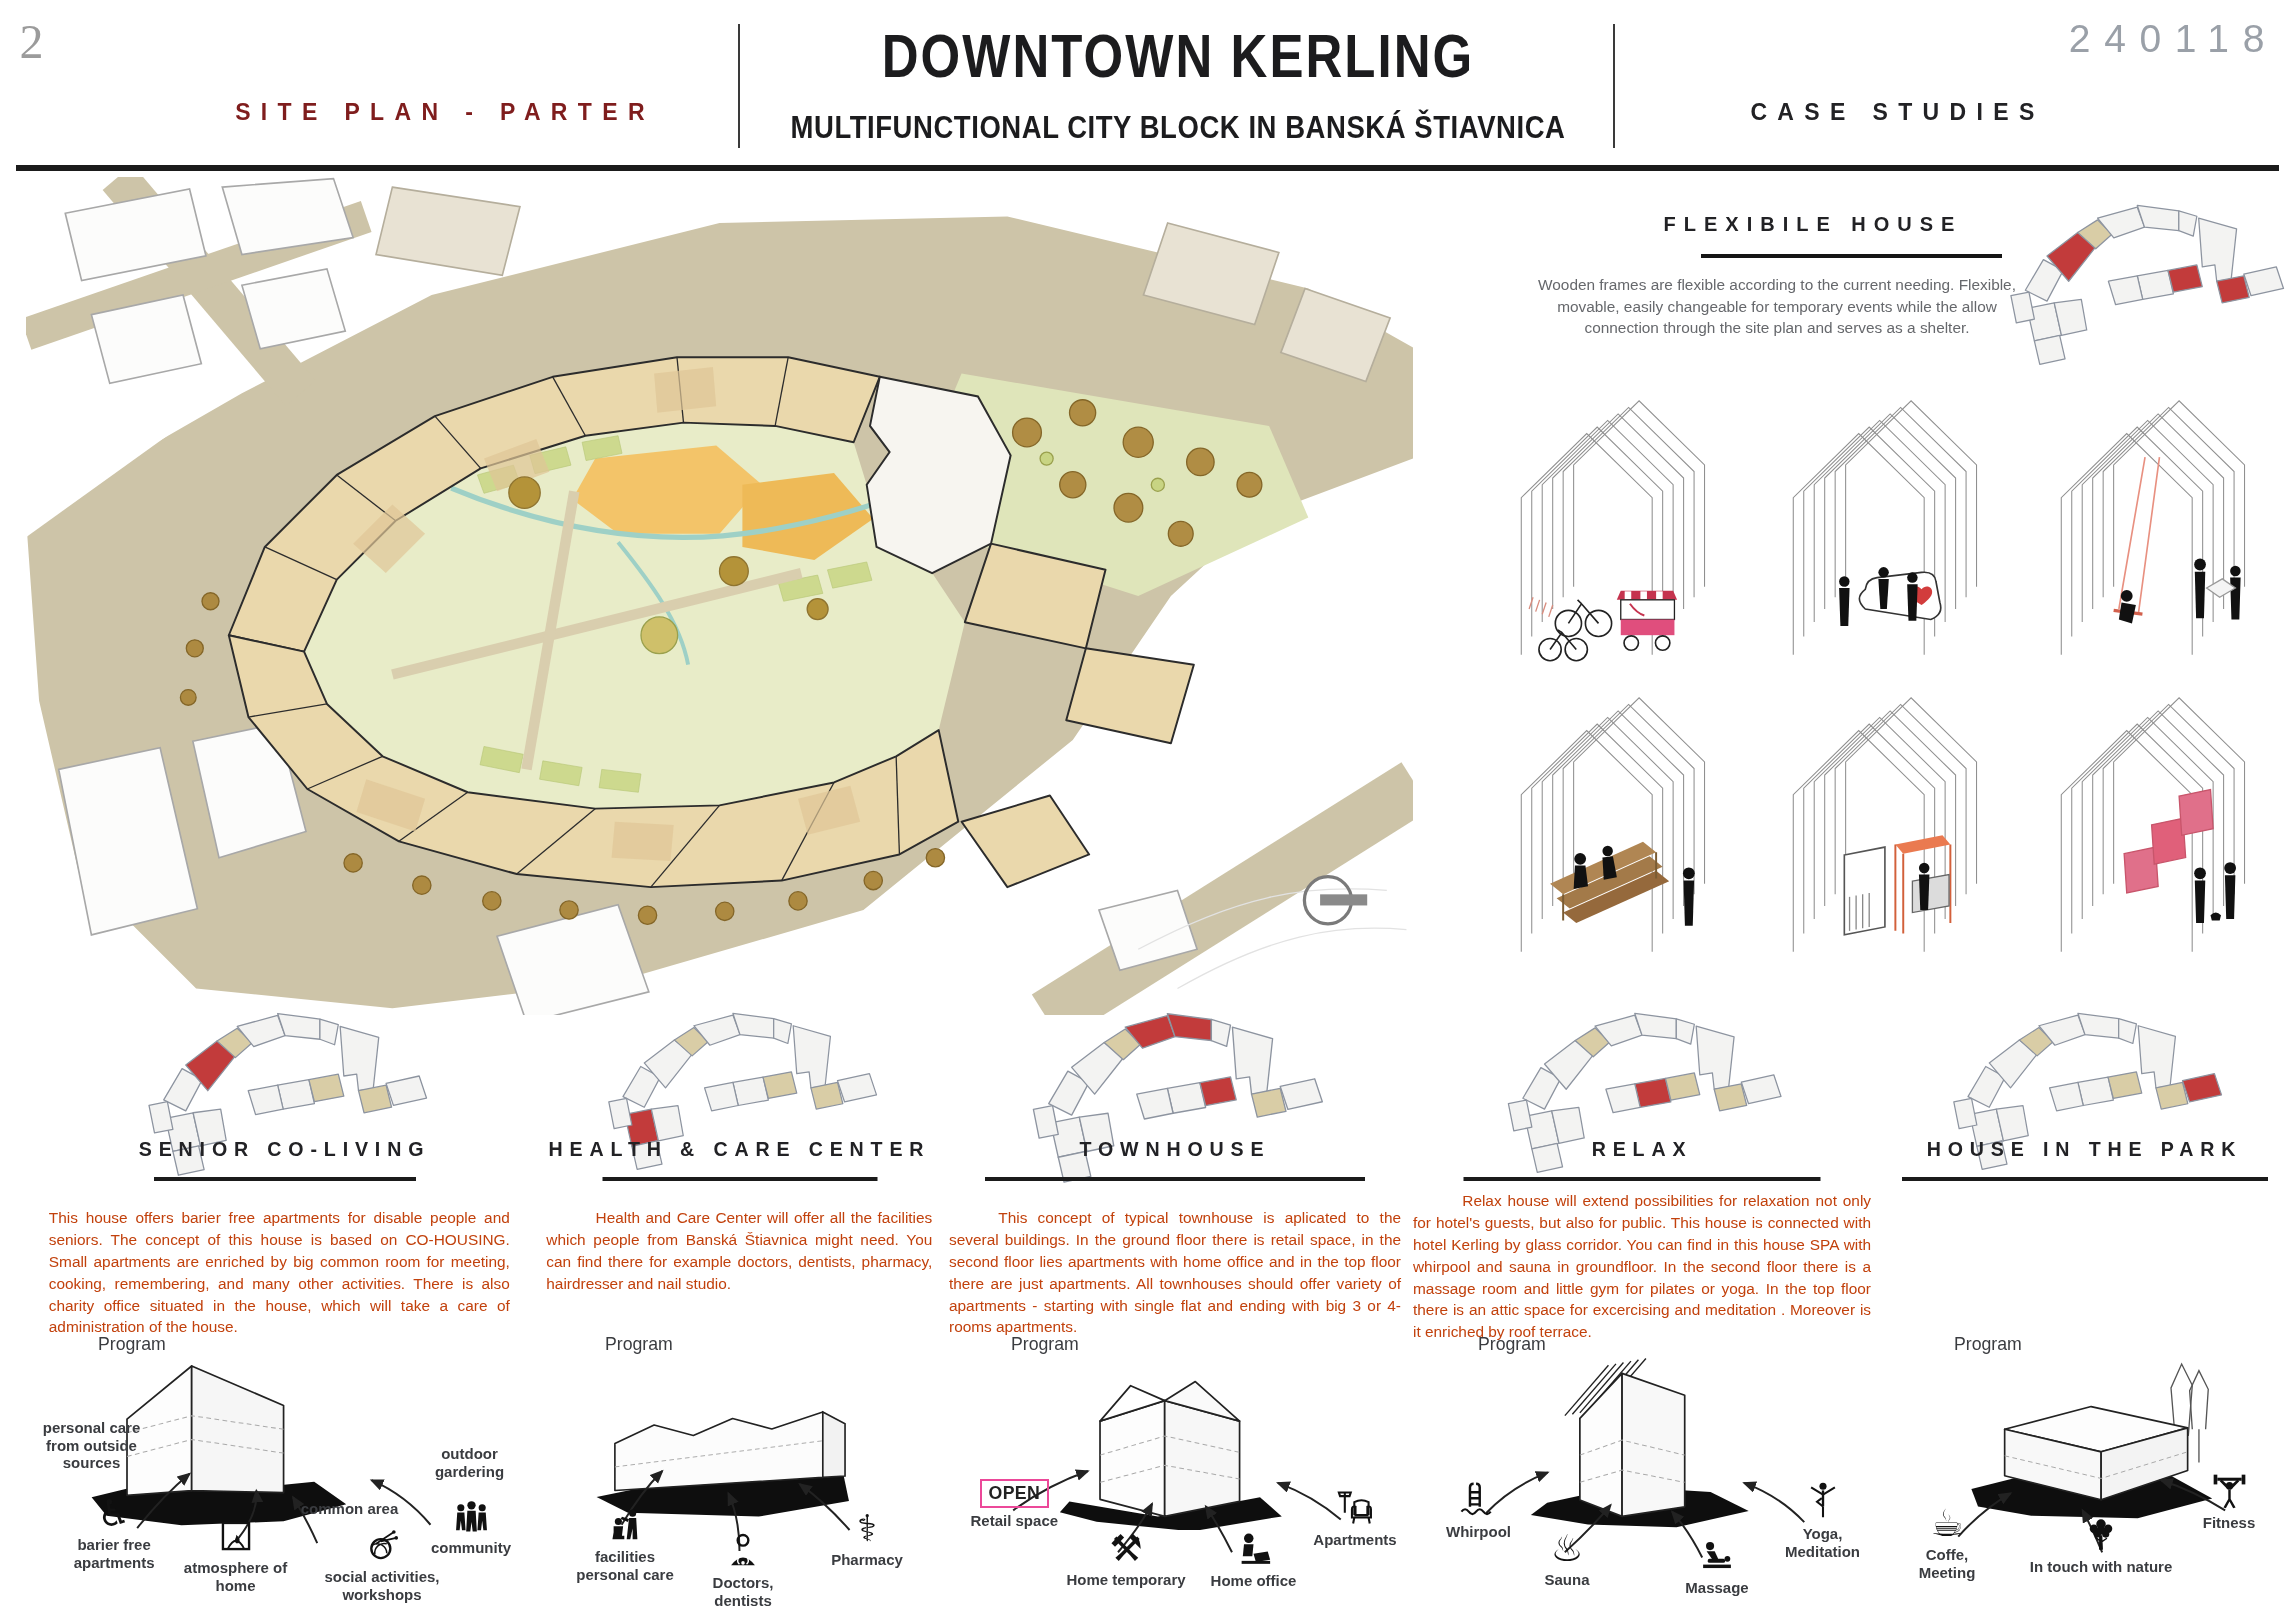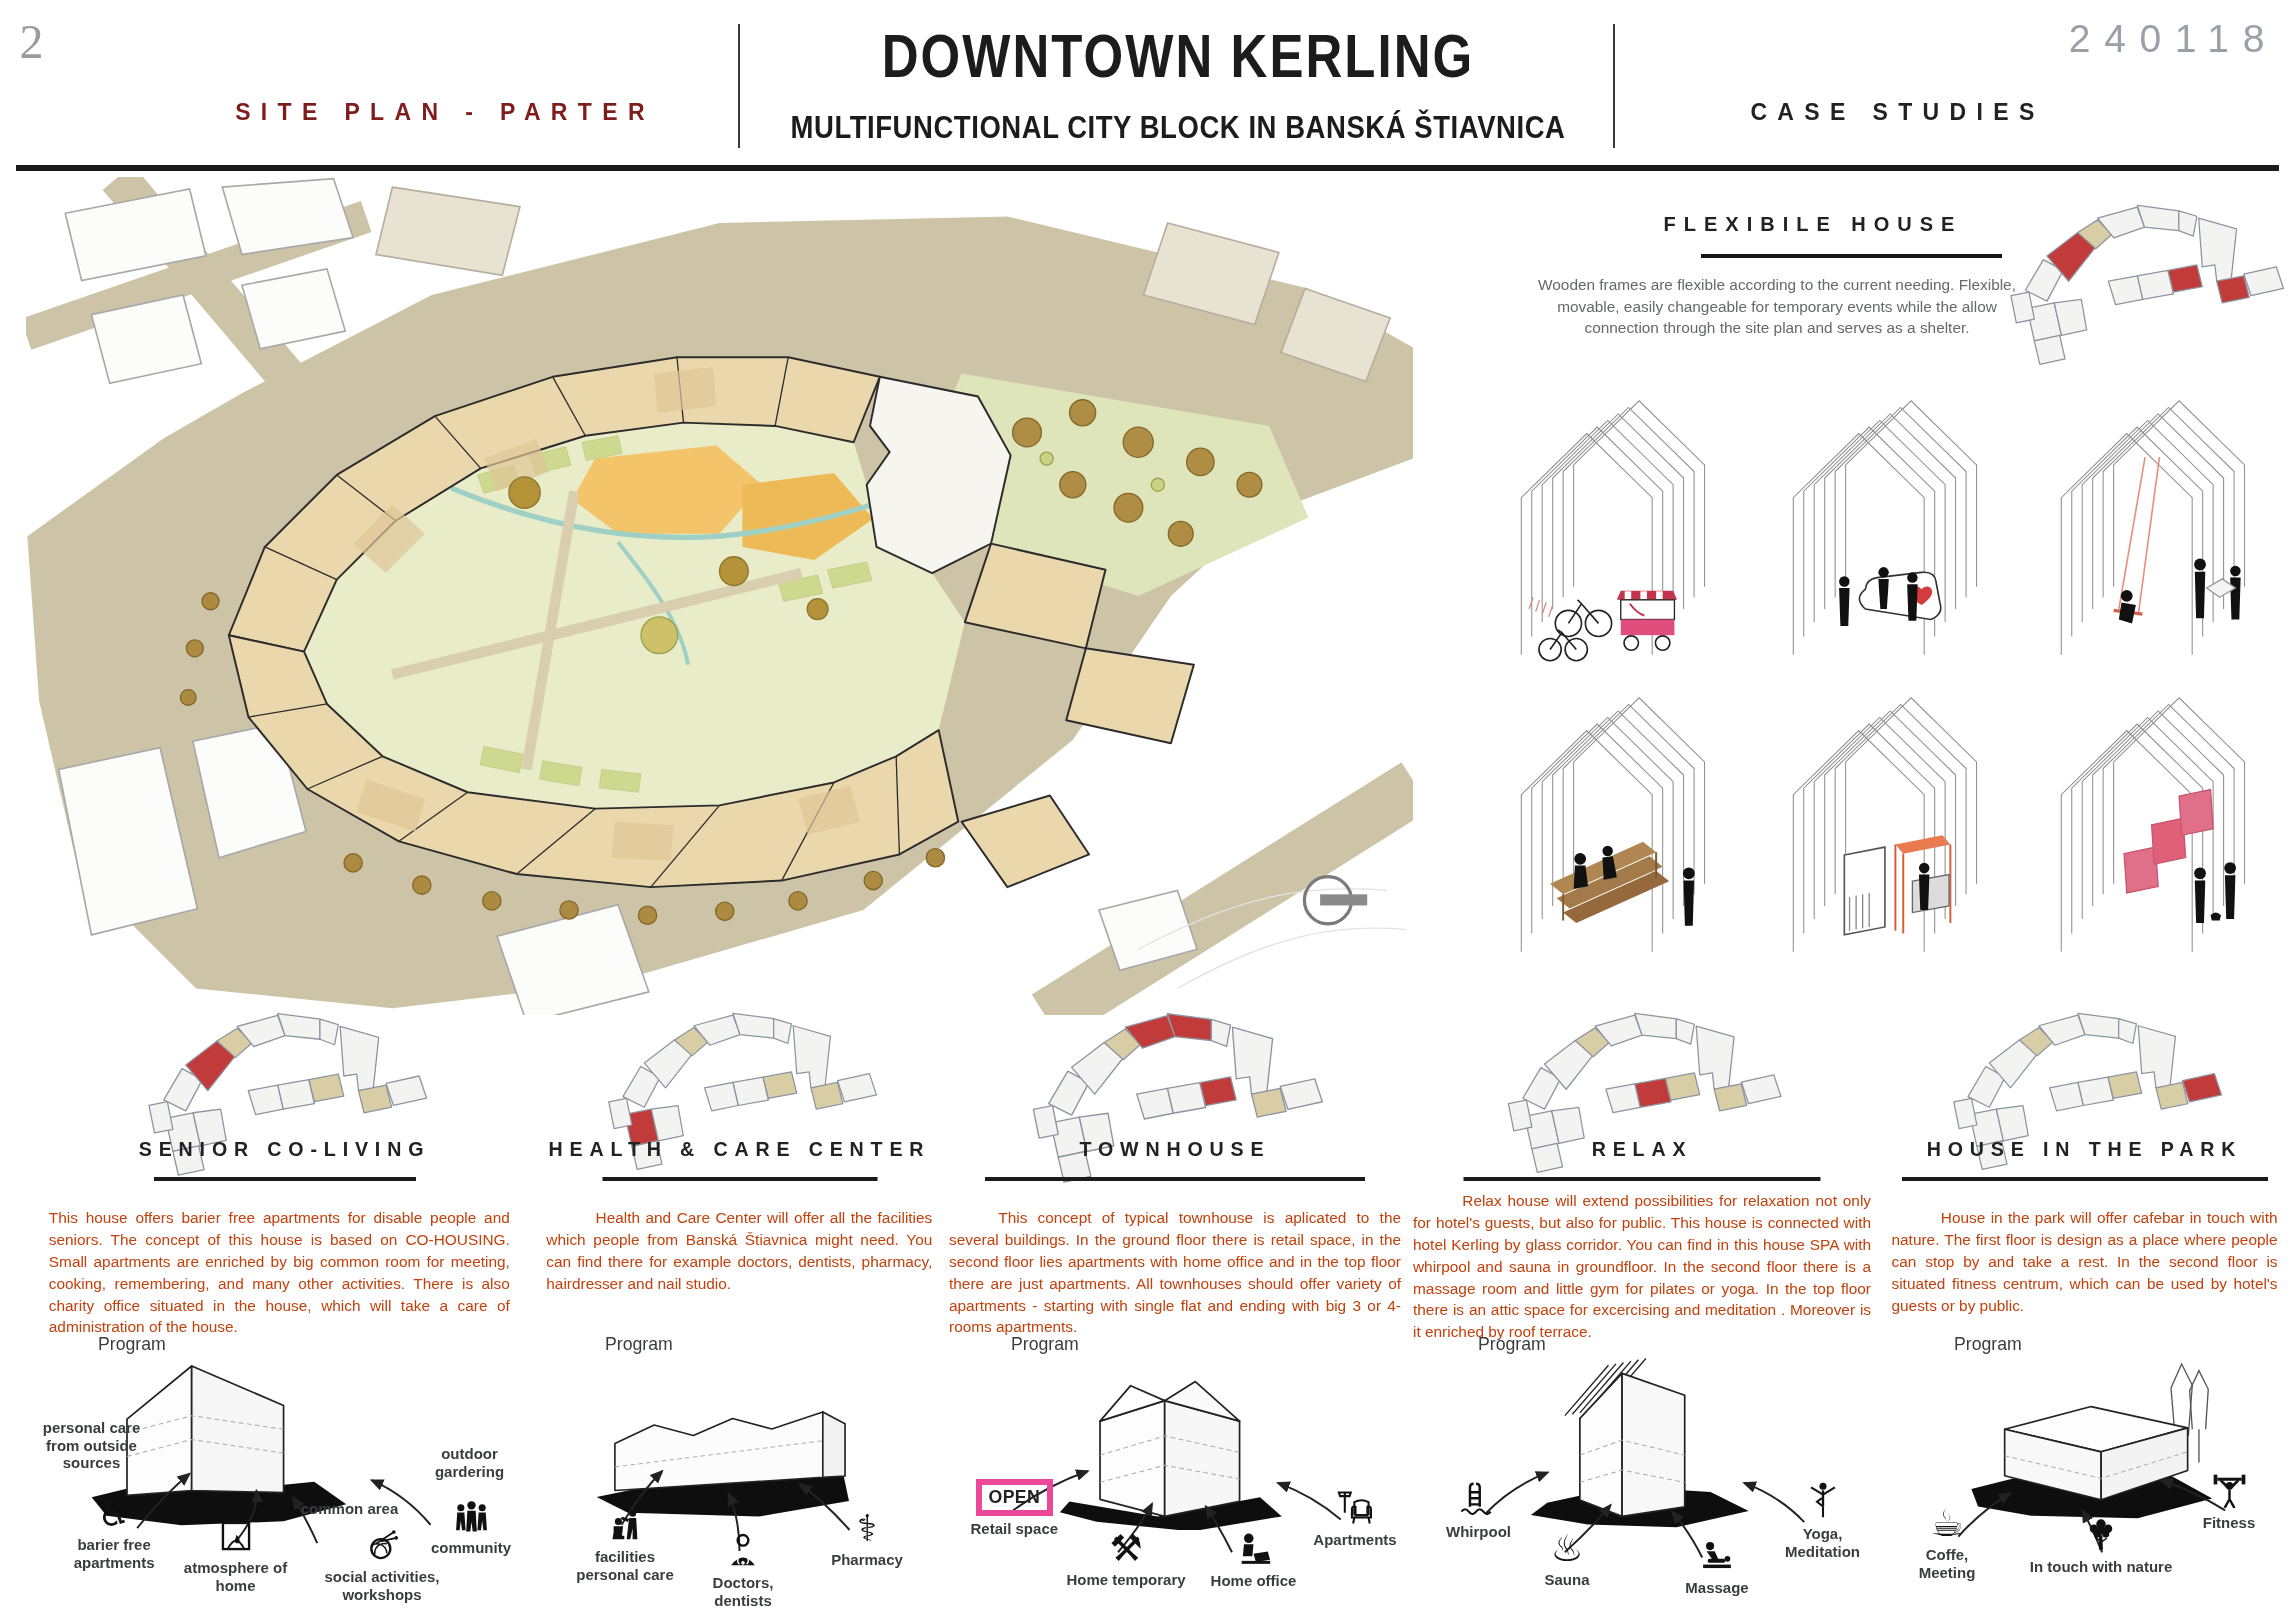--- a/index.html
+++ b/index.html
@@ -33,21 +33,21 @@
   .s-text{position:absolute;top:203px;text-align:justify;font-size:15.4px;line-height:1.42;color:#c2410c;}
   .s-text.ind{text-indent:3.2em;}
   .prog-label{position:absolute;top:330px;font-size:17.7px;color:#3a3c40;}
   .prog{position:absolute;top:357px;left:0;right:0;height:262px;}
   .bldg{position:absolute;}
   .arrows{position:absolute;inset:0;width:100%;height:100%;}
   .pitem{position:absolute;text-align:center;}
   .picon{display:block;margin:0 auto;}
   .picon.glyph{font-size:37px;line-height:1;color:#121212;font-family:"DejaVu Sans",sans-serif;}
   .plabel{display:block;font-size:15px;line-height:1.18;color:#3a3c40;margin-top:3.9px;font-weight:bold;}
-  .open-sign{display:inline-block;border:6px solid #ec4899;padding:2px 6.5px;font-size:17.7px;font-weight:700;
+  .open-sign{display:inline-block;border:2px solid #ec4899;padding:2px 6.5px;font-size:17.7px;font-weight:700;
              color:#222;letter-spacing:.02em;}
   .lbl-only .plabel{margin-top:0;}
   svg{display:block;}
   .sketch{position:absolute;width:268px;height:288px;}
 </style>
 </head>
 <body>
 
 <svg width="0" height="0" style="position:absolute">
   <defs>
@@ -616,21 +616,20 @@
       </div>
     </div>
   </div>
 
   <div class="study" style="left:1885px;width:399px">
     <svg class="mini" width="288" height="164" viewBox="0 0 320 185">
       <use href="#miniblock" style="--b9:#c23b3b"></use>
     </svg>
     <div class="s-title">HOUSE IN THE PARK</div>
     <div class="s-rule" style="width:366px"></div>
-    <div class="s-text ind" style="left:6.5px;width:386px">House in the park will offer cafebar in touch with nature. The first floor is design as a place where people can stop by and take a rest. In the second floor is situated fitness centrum, which can be used by hotel's guests or by public.</div>
     <div class="prog-label" style="left:69px">Program</div>
     <div class="prog">
       <svg class="bldg" style="left:59px;top:-5.2px" width="281" height="173" viewBox="0 0 400 260">
         <polygon points="30,200 140,172 330,180 392,214 280,244 120,240 40,226" fill="#0e0e0e"></polygon>
         <g fill="none" stroke="#555" stroke-width="2">
           <path d="M336,120 L330,48 L346,12 L362,44 L356,120"></path>
           <path d="M362,110 L358,52 L372,22 L386,50 L382,110"></path>
           <path d="M346,120 L346,170 M372,110 L372,160"></path>
         </g>
         <polygon points="80,110 210,76 355,108 225,144" fill="#fdfdfd" stroke="#222" stroke-width="2.5" stroke-linejoin="round"></polygon>

